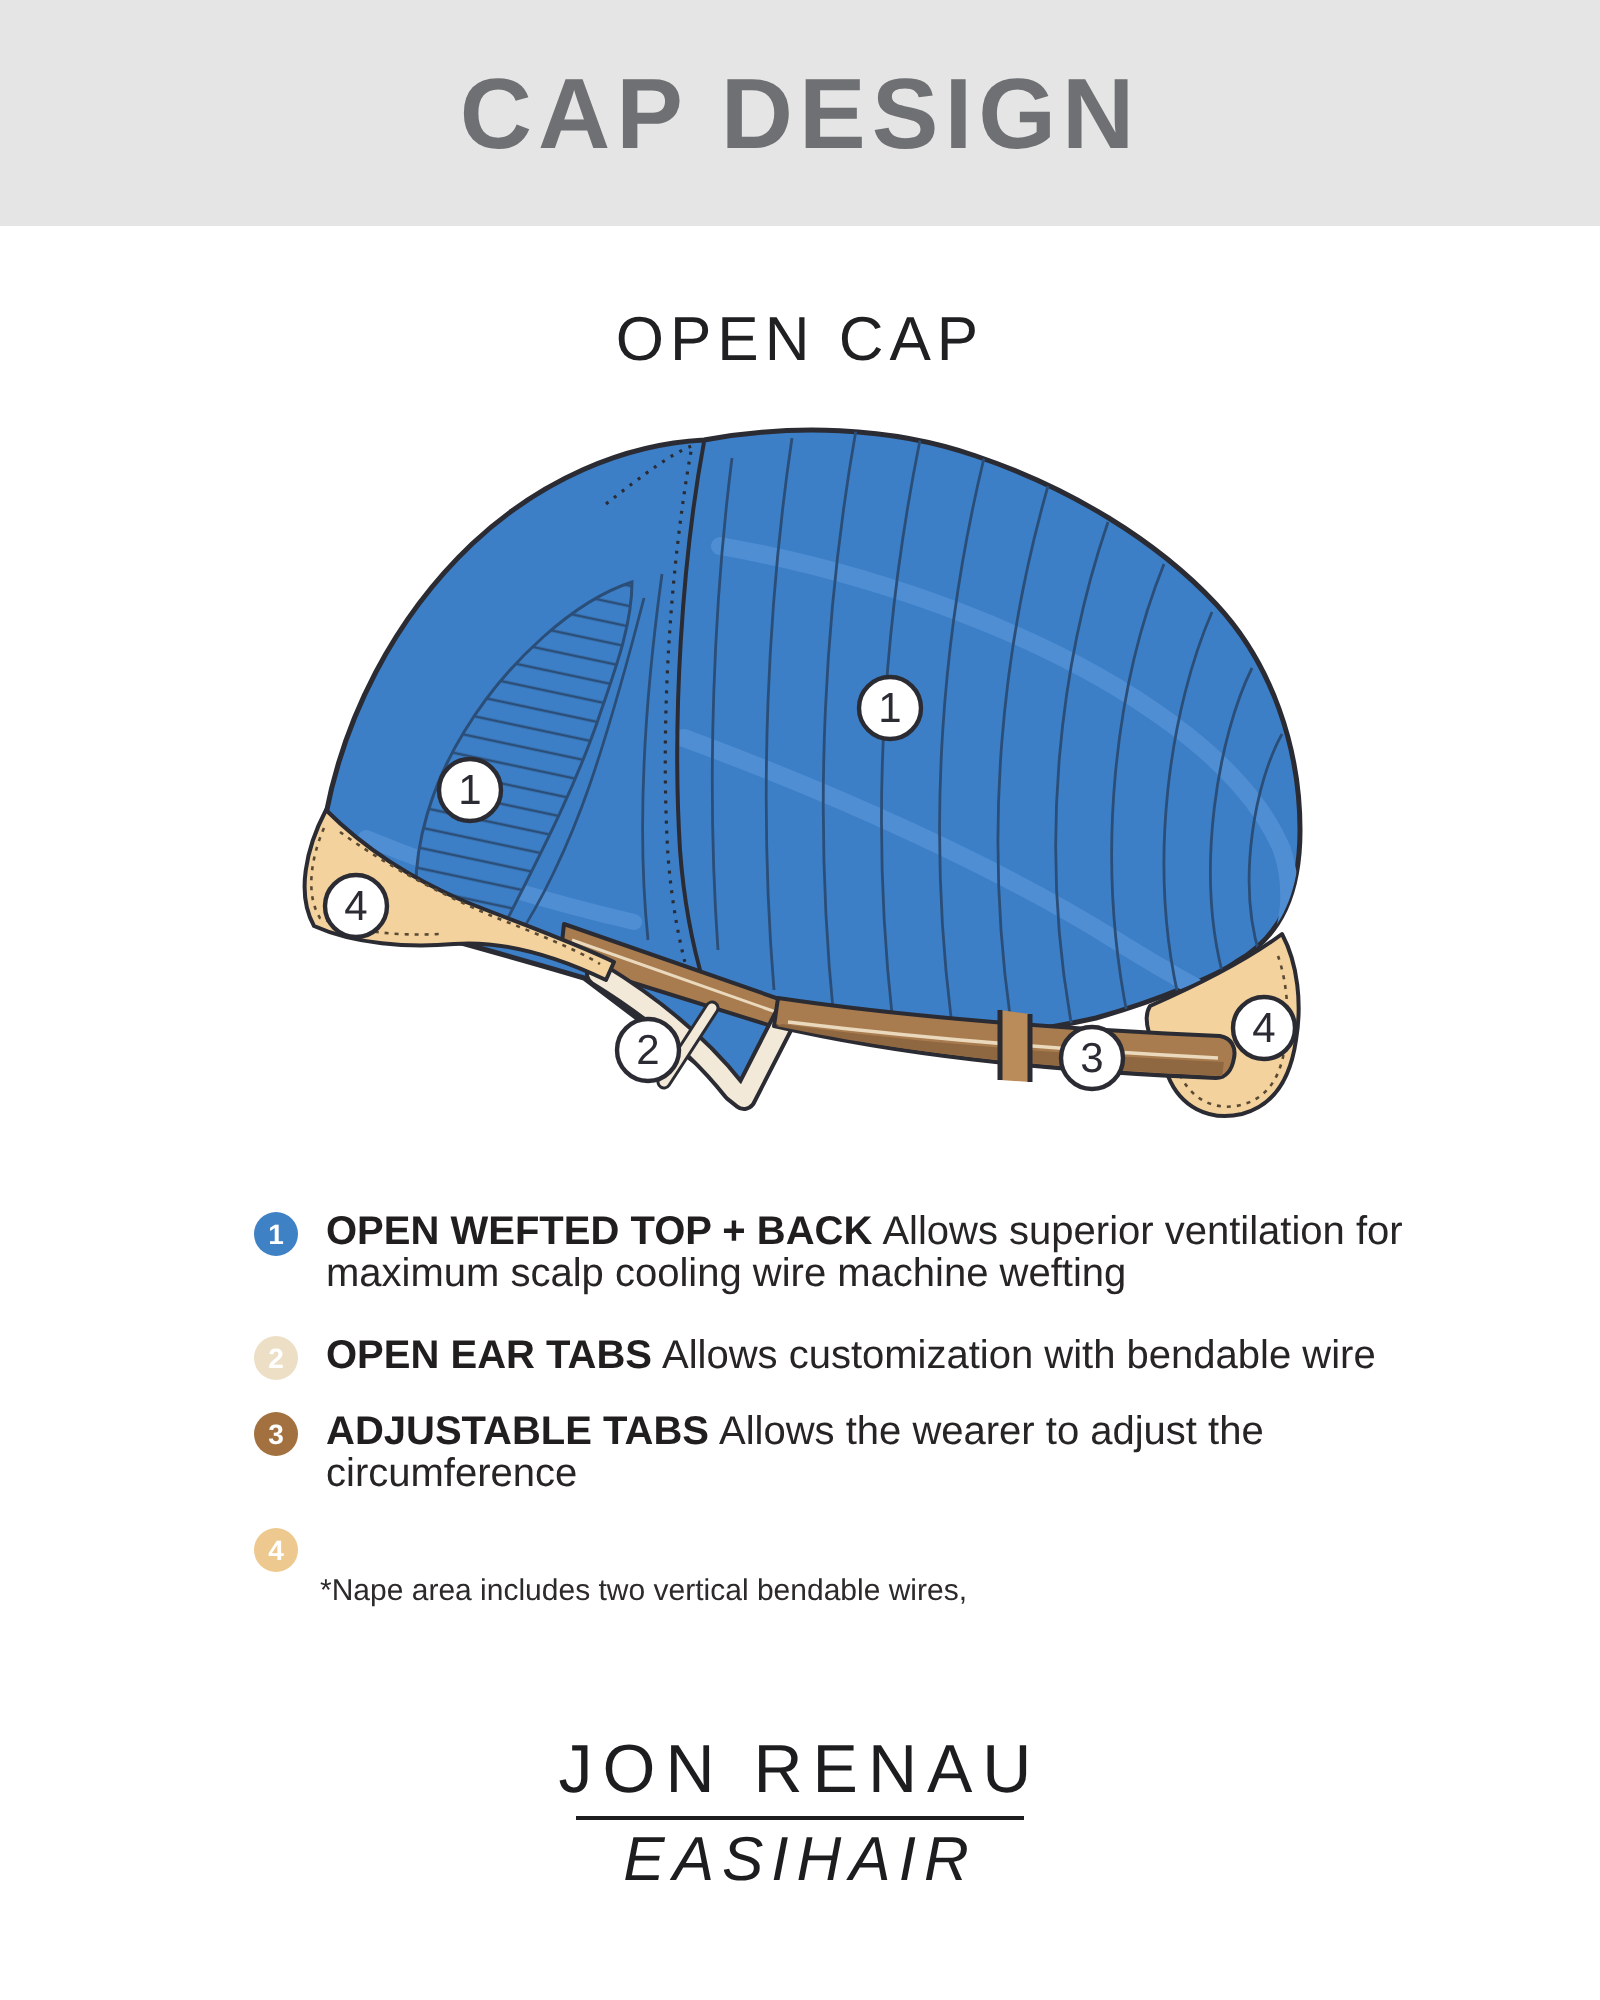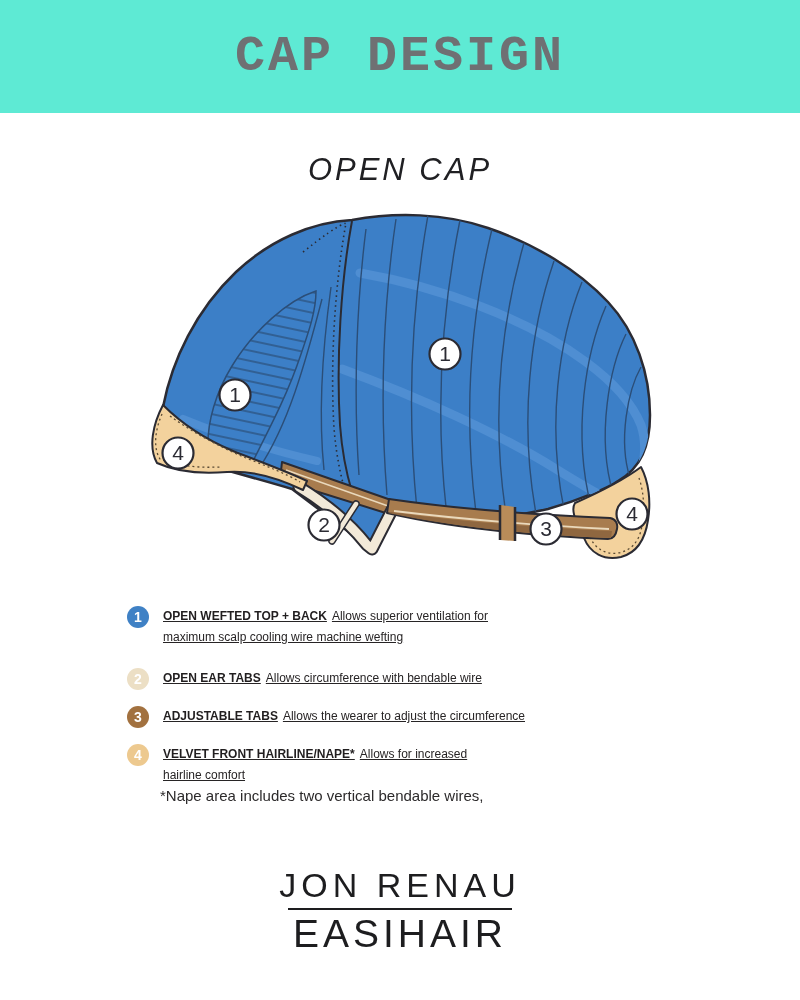--- a/index.html
+++ b/index.html
@@ -3,48 +3,48 @@
 <meta charset="utf-8">
 <style>
   html,body{margin:0;padding:0;}
   body{
     width:800px;height:1000px;position:relative;background:#ffffff;
     font-family:"Liberation Sans","DejaVu Sans",sans-serif;
     -webkit-font-smoothing:antialiased;
   }
   .banner{
     position:absolute;left:0;top:0;width:800px;height:113px;
-    background:#5eead4;display:flex;align-items:center;justify-content:center;font-family:Liberation Mono, monospace;
+    background:#e5e5e5;display:flex;align-items:center;justify-content:center;
   }
   .banner h1{
     margin:0;font-size:50px;font-weight:bold;color:#6f7073;letter-spacing:3px;
   }
   .subtitle{
     position:absolute;left:0;top:152px;width:800px;text-align:center;
-    font-size:31px;color:#202023;letter-spacing:3px;font-weight:400;font-style:italic;
+    font-size:31px;color:#202023;letter-spacing:3px;font-weight:400;
   }
   .diagram{position:absolute;left:140px;top:200px;width:560px;height:380px;}
   .legend{position:absolute;left:127px;top:596px;width:580px;padding-top:10px;color:#272425;}
   .legend .row{display:flex;align-items:flex-start;gap:14px;}
   .row.m-b20{margin-bottom:20px}
   .row.m-b16{margin-bottom:16px}
   .legend .num{
     width:22px;height:22px;border-radius:50%;flex:0 0 22px;
     display:flex;align-items:center;justify-content:center;
     color:#ffffff;font-size:14px;font-weight:bold;margin-top:0px;
   }
-  .legend .txt{font-size:12px;line-height:21px;color:#272425;text-decoration:underline;}
+  .legend .txt{font-size:20px;line-height:21px;color:#272425;}
   .legend .txt b{font-weight:bold;color:#211e1f;margin-right:5px;}
   .legend .txt b:empty{margin-right:0;}
   .footnote{padding-left:33px;font-size:15px;line-height:20px;color:#2c2a2b;}
   .footnote .fn2{padding-left:6px;}
   .brand{position:absolute;left:0;top:866px;width:800px;text-align:center;color:#1d1d1f;}
   .brand .b1{font-size:34px;letter-spacing:5px;font-weight:400;}
   .brand .rule{width:224px;height:0;border-top:2px solid #1d1d1f;margin:3px auto 2px auto;}
-  .brand .b2{font-size:39px;letter-spacing:4px;font-weight:400;}
+  .brand .b2{font-size:31px;letter-spacing:4px;font-weight:400;font-style:italic;}
 </style>
 </head>
 <body>
 
 <div class="banner">
   <h1>CAP DESIGN</h1>
 </div>
 
 <div class="subtitle">OPEN CAP</div>
 
@@ -164,37 +164,33 @@
     <div class="num" style="background-color: rgb(63, 129, 197);">1</div>
     <div class="txt">
       <div class="line"><b>OPEN WEFTED TOP + BACK</b><span>Allows superior ventilation for</span></div>
       <div class="line"><b></b><span>maximum scalp cooling wire machine wefting</span></div>
     </div>
   </div>
 
   <div class="row m-b16">
     <div class="num" style="background-color: rgb(236, 223, 197);">2</div>
     <div class="txt">
-      <div class="line"><b>OPEN EAR TABS</b><span>Allows circumference with bendable wire</span></div>
+      <div class="line"><b>OPEN EAR TABS</b><span>Allows customization with bendable wire</span></div>
     </div>
   </div>
 
   <div class="row m-b16">
     <div class="num" style="background-color: rgb(162, 113, 63);">3</div>
     <div class="txt">
       <div class="line"><b>ADJUSTABLE TABS</b><span>Allows the wearer to adjust the circumference</span></div>
     </div>
   </div>
 
   <div class="row">
     <div class="num" style="background-color: rgb(237, 201, 143);">4</div>
-    <div class="txt">
-      <div class="line"><b>VELVET FRONT HAIRLINE/NAPE*</b><span>Allows for increased</span></div>
-      <div class="line"><b></b><span>hairline comfort</span></div>
-    </div>
   </div>
 
   <div class="footnote">
     <div class="fn1">*Nape area includes two vertical bendable wires,</div>
   </div>
 
 </div>
 
 <div class="brand">
   <div class="b1">JON RENAU</div>

